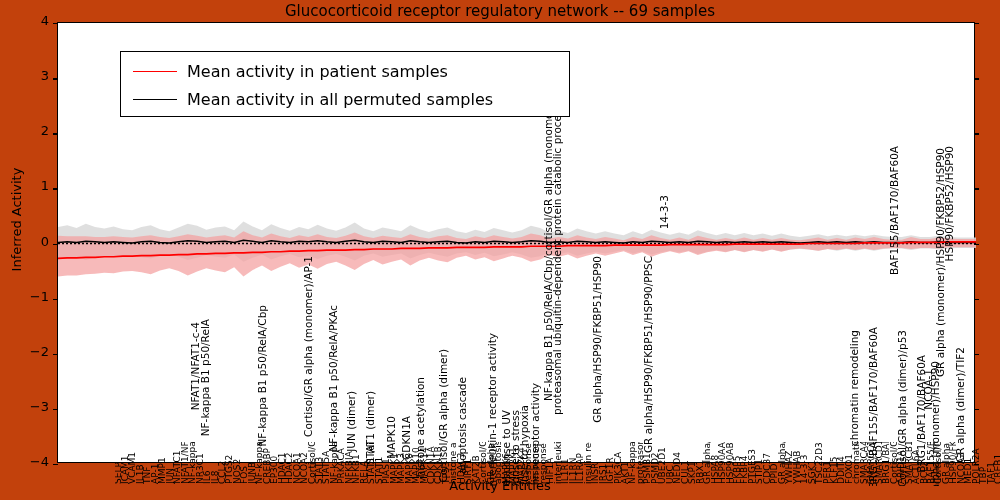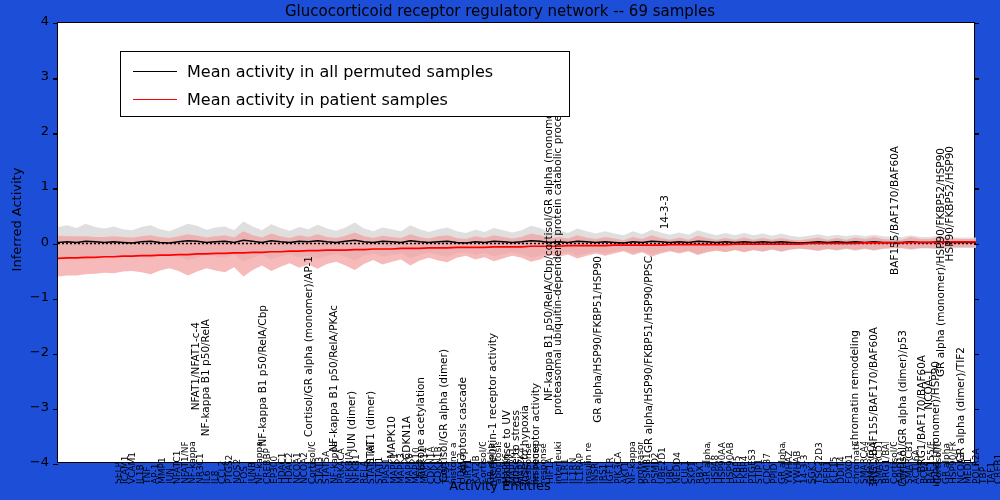--- a/index.html
+++ b/index.html
@@ -1,18 +1,18 @@
 <!DOCTYPE html>
 <html><head>
 <meta charset="utf-8">
 <style>
   html,body{margin:0;padding:0;background:#ffffff;}
   body{width:1000px;height:500px;overflow:hidden;
        font-family:"DejaVu Sans","Liberation Sans",sans-serif;}
-  #fig{position:relative;width:1000px;height:500px;background:#1d4ed8;}
+  #fig{position:relative;width:1000px;height:500px;background:#c2410c;}
 
   #title{position:absolute;left:0;top:2px;width:1000px;text-align:center;
          font-size:15px;color:#000;white-space:nowrap;}
 
   #ylabel{position:absolute;left:-84px;top:212px;width:200px;text-align:center;
           font-size:13px;color:#000;transform:rotate(-90deg);}
 
   #xlabel{position:absolute;left:0;top:478px;width:1000px;text-align:center;
           font-size:13px;color:#000;}
 
@@ -219,26 +219,26 @@
         <div class="xl" style="left: 800.5px; bottom: 0px; font-size: 10.5px; top: 307.994px; transform-origin: left top; transform: rotate(-90deg) translateX(-100%);">BRG1/BAF170/BAF60A</div>
         <div class="xl" style="left: 807.8px; bottom: 0px; font-size: 10.5px; top: 321.775px; transform-origin: left top; transform: rotate(-90deg) translateX(-100%);">NCOA-1</div>
         <div class="xl" style="left: 819.8px; bottom: 0px; font-size: 10.5px; top: 101.275px; transform-origin: left top; transform: rotate(-90deg) translateX(-100%);">GR alpha (monomer)/HSP90/FKBP52/HSP90</div>
         <div class="xl" style="left: 829px; bottom: 0px; font-size: 10.5px; top: 98.5187px; transform-origin: left top; transform: rotate(-90deg) translateX(-100%);">HSP90/FKBP52/HSP90</div>
         <div class="xl" style="left: 815.2px; bottom: 0px; font-size: 10.5px; top: 313.506px; transform-origin: left top; transform: rotate(-90deg) translateX(-100%);">Cortisol/GR alpha (monomer)/HSP90</div>
         <div class="xl" style="left: 840px; bottom: 0px; font-size: 10.5px; top: 299.725px; transform-origin: left top; transform: rotate(-90deg) translateX(-100%);">GR alpha (dimer)/TIF2</div>
       </div>
 
     <div id="legend">
       <div class="legrow">
+        <span class="legline red"></span>
+        <span class="legtext">Mean activity in patient samples</span>
+      </div>
+      <div class="legrow">
         <span class="legline"></span>
         <span class="legtext">Mean activity in all permuted samples</span>
-      </div>
-      <div class="legrow">
-        <span class="legline red"></span>
-        <span class="legtext">Mean activity in patient samples</span>
       </div>
     </div>
   <div class="ytickmark" style="top: 0px;"></div>
       <div class="ytickmark r" style="top: 0px;"></div>
       <div class="ytickmark" style="top: 55.125px;"></div>
       <div class="ytickmark r" style="top: 55.125px;"></div>
       <div class="ytickmark" style="top: 110.25px;"></div>
       <div class="ytickmark r" style="top: 110.25px;"></div>
       <div class="ytickmark" style="top: 165.375px;"></div>
       <div class="ytickmark r" style="top: 165.375px;"></div>

